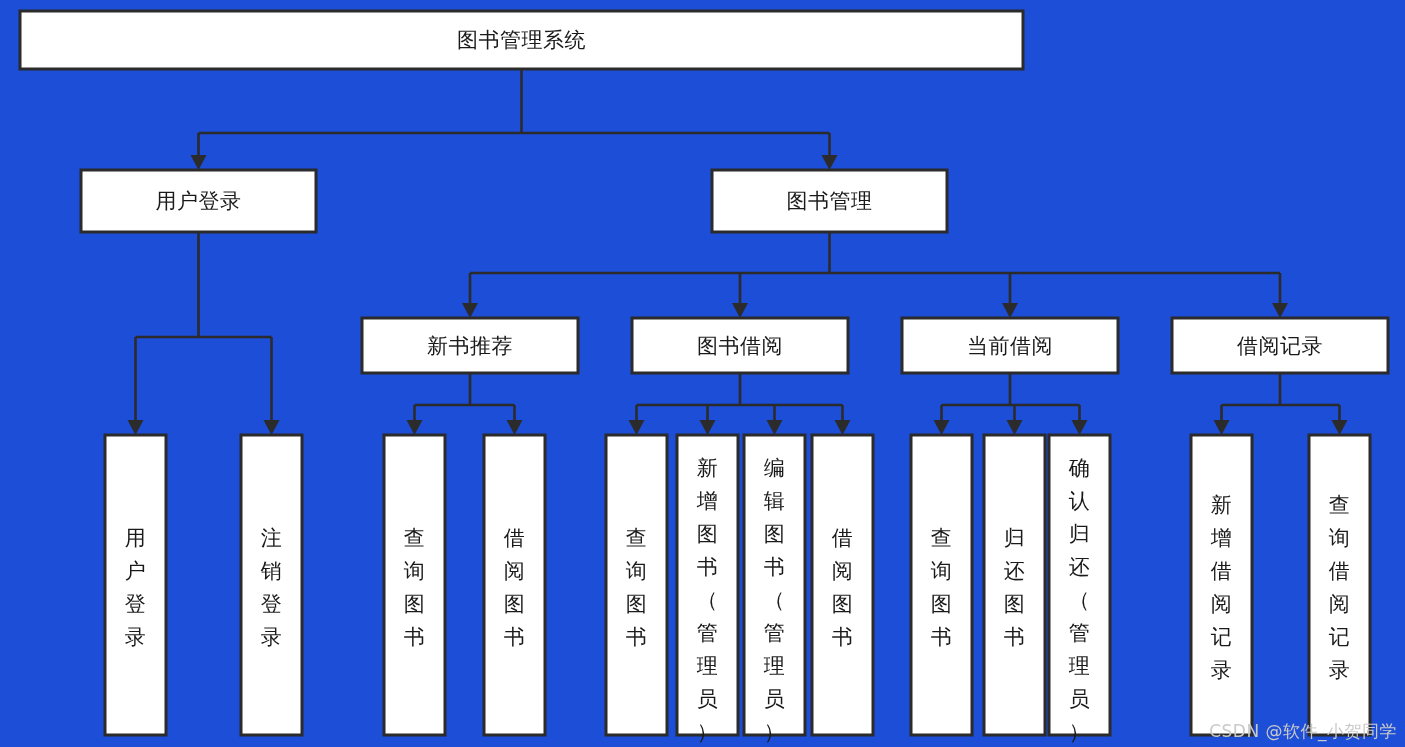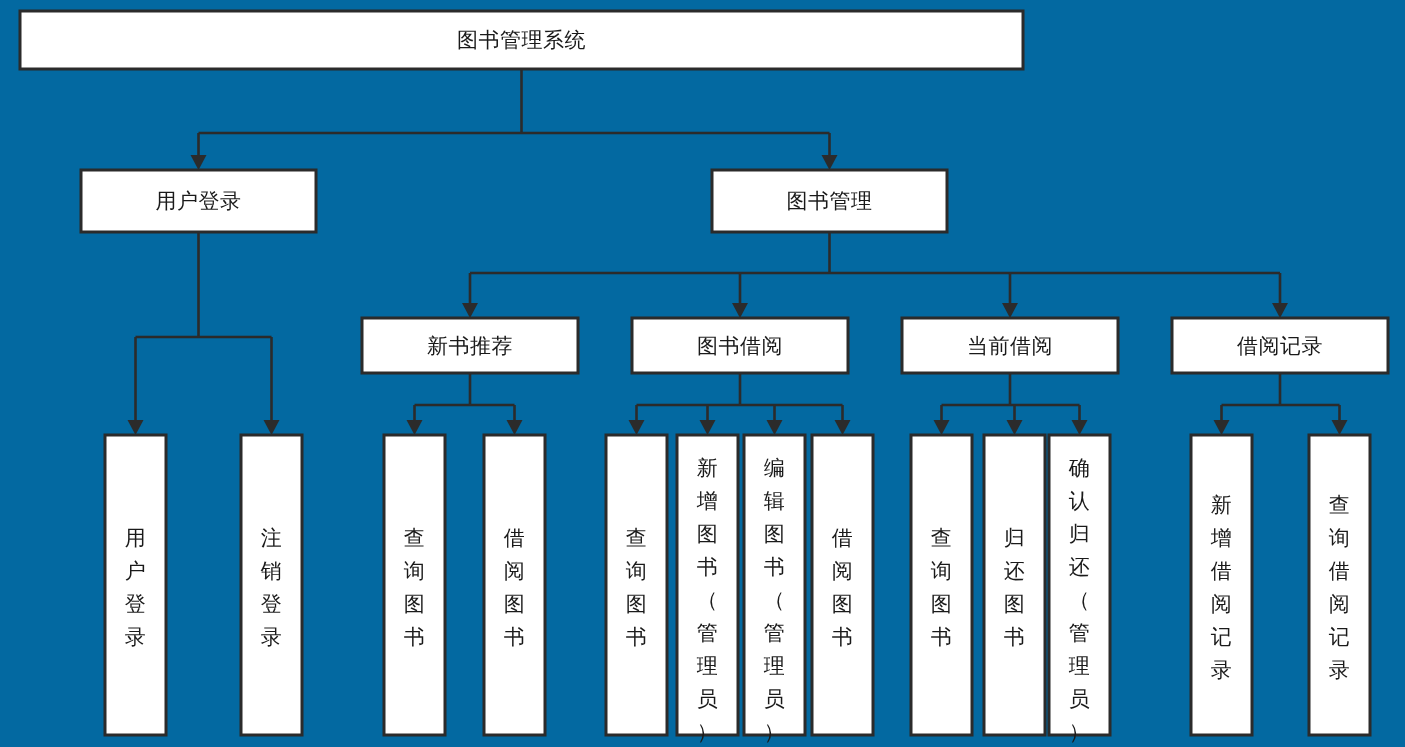--- a/index.html
+++ b/index.html
@@ -1,20 +1,20 @@
 <!DOCTYPE html>
 <html><head>
 <meta charset="utf-8">
 <style>
   html,body{margin:0;padding:0;background:#ffffff;}
   body{
     font-family:"Liberation Sans","DejaVu Sans",sans-serif;
     width:1405px;height:747px;overflow:hidden;
   }
-  #diagram-root{position:relative;width:1405px;height:747px;background:#0369a1;}
+  #diagram-root{position:relative;width:1405px;height:747px;background:#1d4ed8;}
   svg#tree{position:absolute;left:0;top:0;width:1405px;height:747px;}
   .node-box{
     fill:#ffffff;stroke:#2b2b2b;stroke-width:3;
   }
   .connector{
     stroke:#2b2b2b;stroke-width:2.6;fill:none;stroke-linecap:butt;
   }
   .arrow-head{fill:#2b2b2b;stroke:none;}
   .node-label-h{
     font-family:"DejaVu Sans","Liberation Sans",sans-serif;
@@ -168,13 +168,14 @@
         <g>
           <rect x="1191" y="435" width="61" height="300" class="node-box"></rect>
           <text x="1221.5" class="node-label-v"><tspan x="1221.5" y="511.74">新</tspan><tspan x="1221.5" y="544.74">增</tspan><tspan x="1221.5" y="577.74">借</tspan><tspan x="1221.5" y="610.74">阅</tspan><tspan x="1221.5" y="643.74">记</tspan><tspan x="1221.5" y="676.74">录</tspan></text>
         </g>
         <g>
           <rect x="1309" y="435" width="61" height="300" class="node-box"></rect>
           <text x="1339.5" class="node-label-v"><tspan x="1339.5" y="511.74">查</tspan><tspan x="1339.5" y="544.74">询</tspan><tspan x="1339.5" y="577.74">借</tspan><tspan x="1339.5" y="610.74">阅</tspan><tspan x="1339.5" y="643.74">记</tspan><tspan x="1339.5" y="676.74">录</tspan></text>
         </g>
       </g>
   </svg>
+  <div class="watermark">CSDN @软件_小贺同学</div>
 </div>
 
 </body></html>

